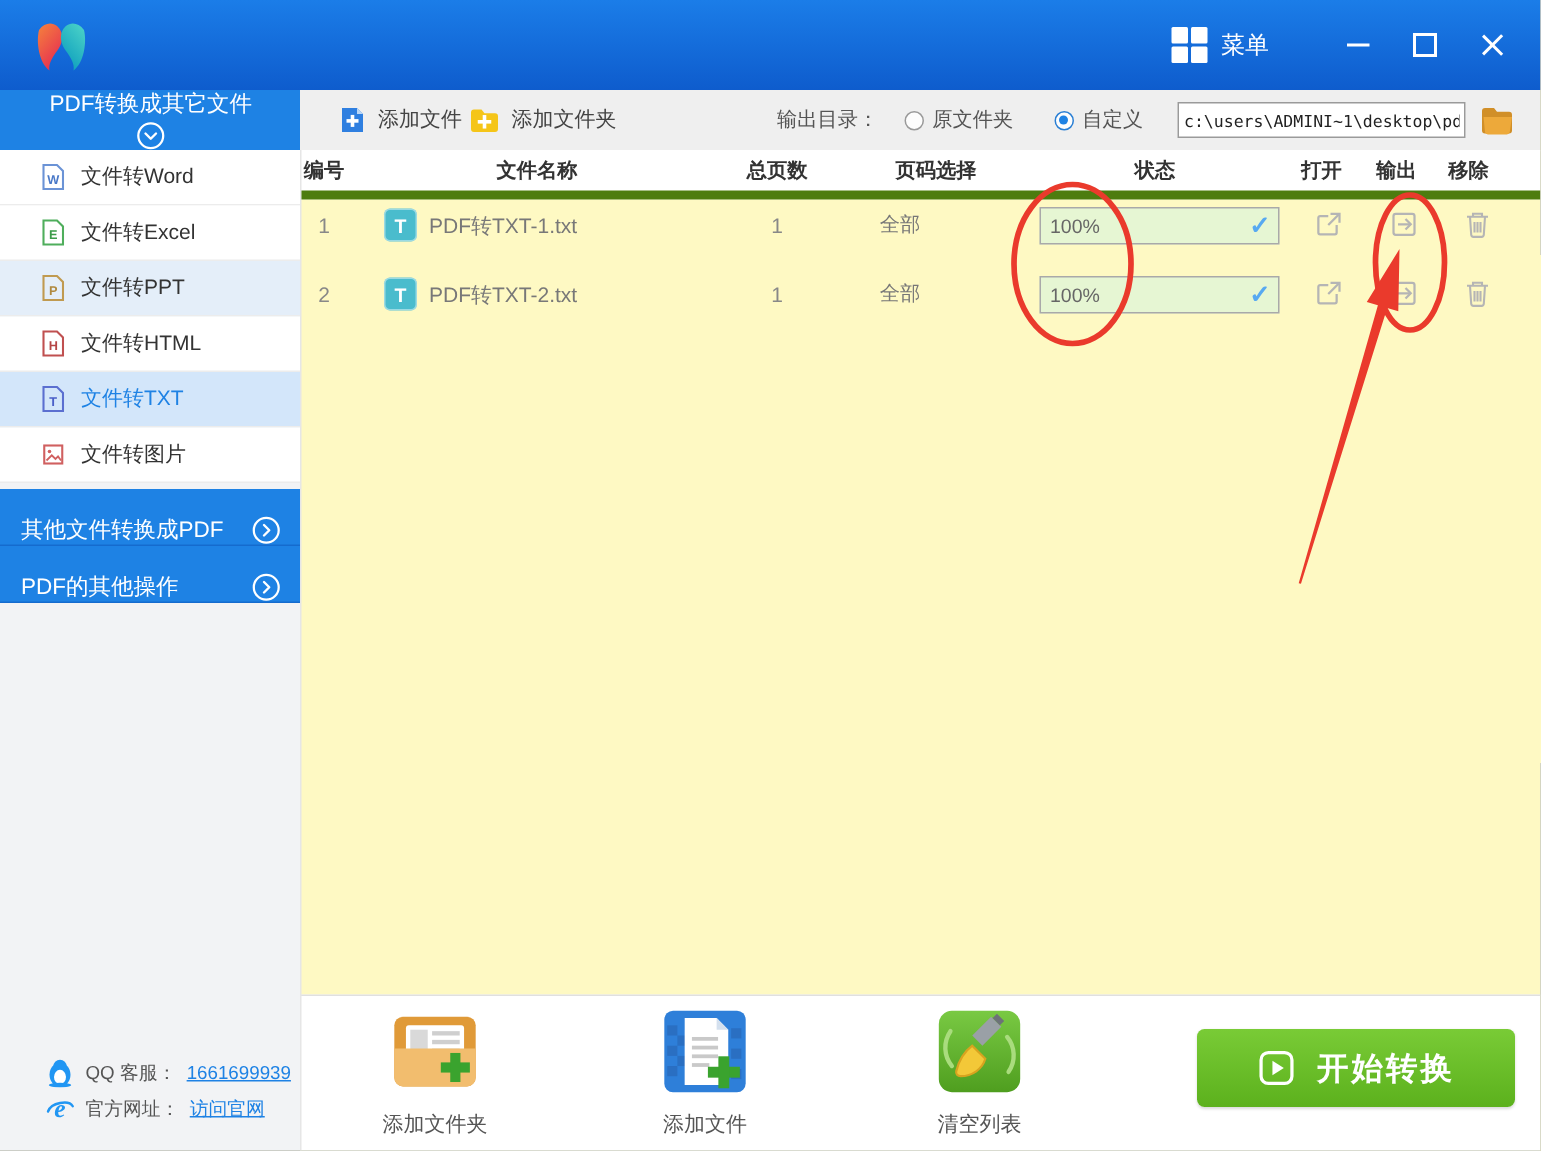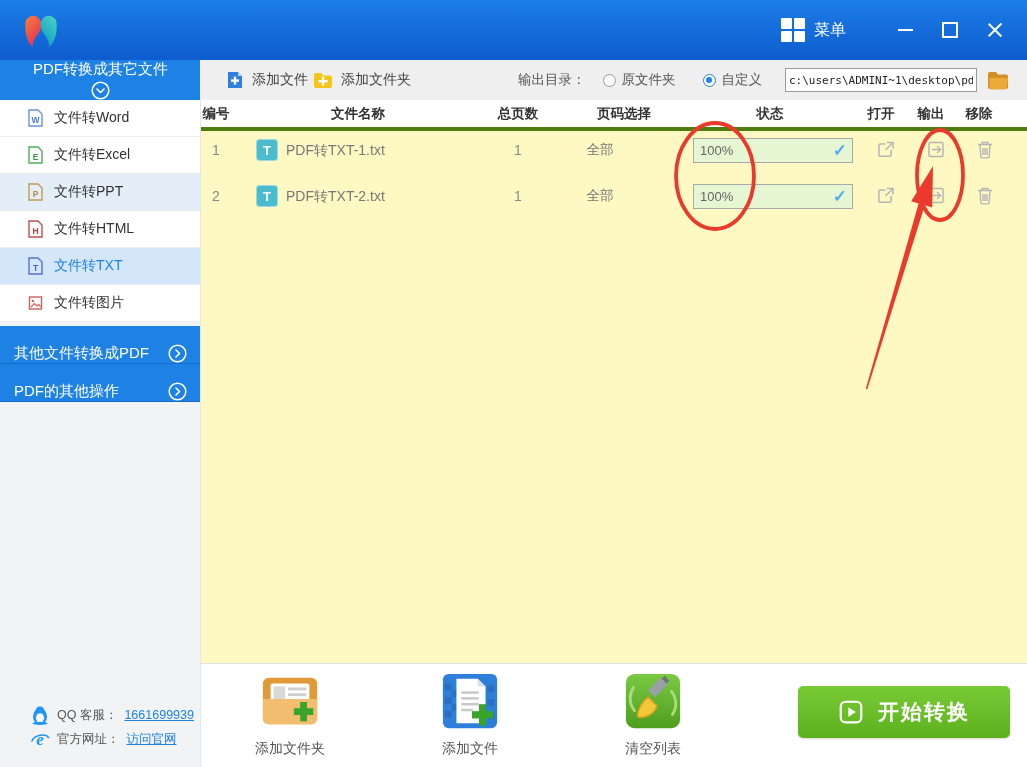--- a/index.html
+++ b/index.html
@@ -56,21 +56,21 @@
          box-sizing:border-box;position:relative;cursor:pointer;}
   .radio.sel{border-color:#2a7fd4;}
   .radio.sel::after{content:"";position:absolute;left:2.5px;top:2.5px;width:6px;height:6px;border-radius:50%;background:#1e82e4;}
   .radio-label{font-size:13.5px;color:#555;margin-left:6px;cursor:pointer;}
   .r1{margin-left:17px;} .r2{margin-left:27px;}
   .path-input{margin-left:23px;width:184px;height:20px;border:1px solid #9a9a9a;background:#fff;
               font-family:"DejaVu Sans Mono",monospace;font-size:11px;color:#222;padding:1px 3px;}
   .folder-open-btn{margin-left:9px;cursor:pointer;display:flex;}
 
   
-  .thead{position:absolute;left:0;top:40px;width:827px;height:27px;background:#fff;border-bottom:4px solid #4d7c0f;}
+  .thead{position:absolute;left:0;top:40px;width:827px;height:27px;background:#fff;border-bottom:6px solid #4d7c0f;}
   .th{position:absolute;top:5px;transform:translateX(-50%);font-size:13.5px;font-weight:700;color:#333;white-space:nowrap;}
   .row{position:absolute;left:0;width:827px;height:46px;}
   .row.r-1{top:67px;} .row.r-2{top:113px;}
   .c-num{position:absolute;left:16px;transform:translateX(-50%);line-height:46px;font-size:14px;color:#888;}
   .ficon{position:absolute;left:56px;top:12px;width:22px;height:22px;border-radius:4px;background:#4abccd;
          color:#fff;font-size:13px;font-weight:700;display:flex;align-items:center;justify-content:center;
          box-shadow:inset 0 0 0 1px rgba(255,255,255,.45);}
   .fname{position:absolute;left:86px;line-height:46px;font-size:14px;color:#787878;}
   .c-pages{position:absolute;left:318px;transform:translateX(-50%);line-height:46px;font-size:14px;color:#888;}
   .c-range{position:absolute;left:400px;transform:translateX(-50%);line-height:46px;font-size:13.5px;color:#777;}

